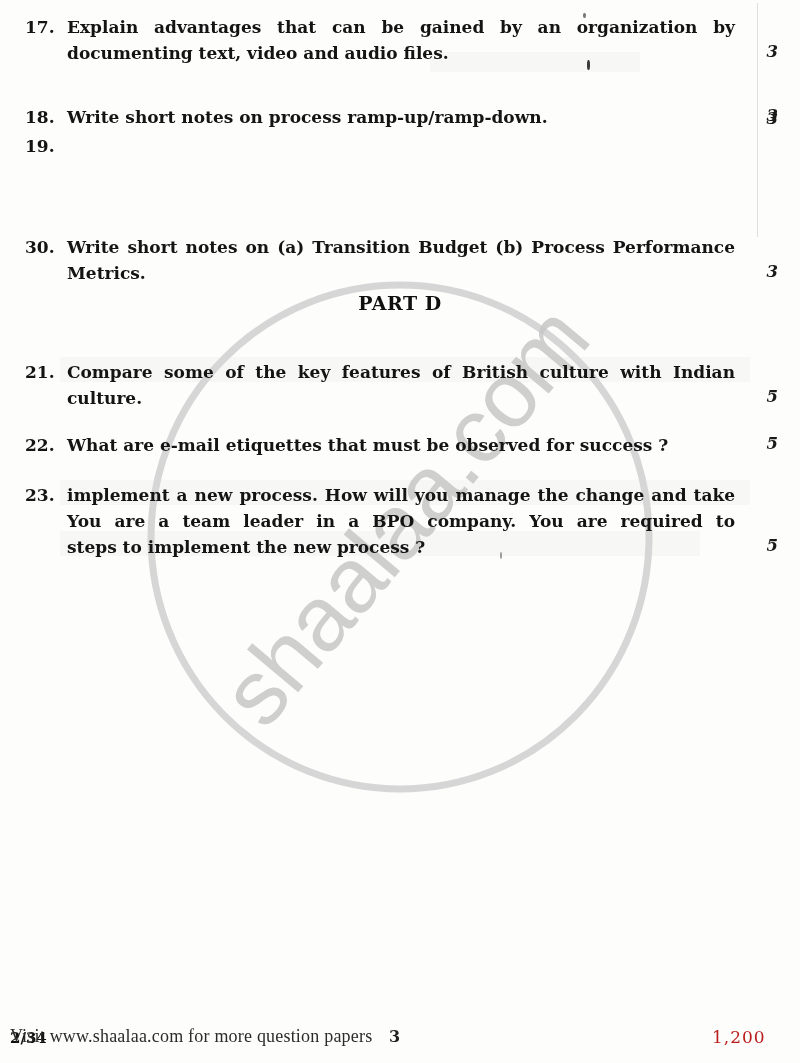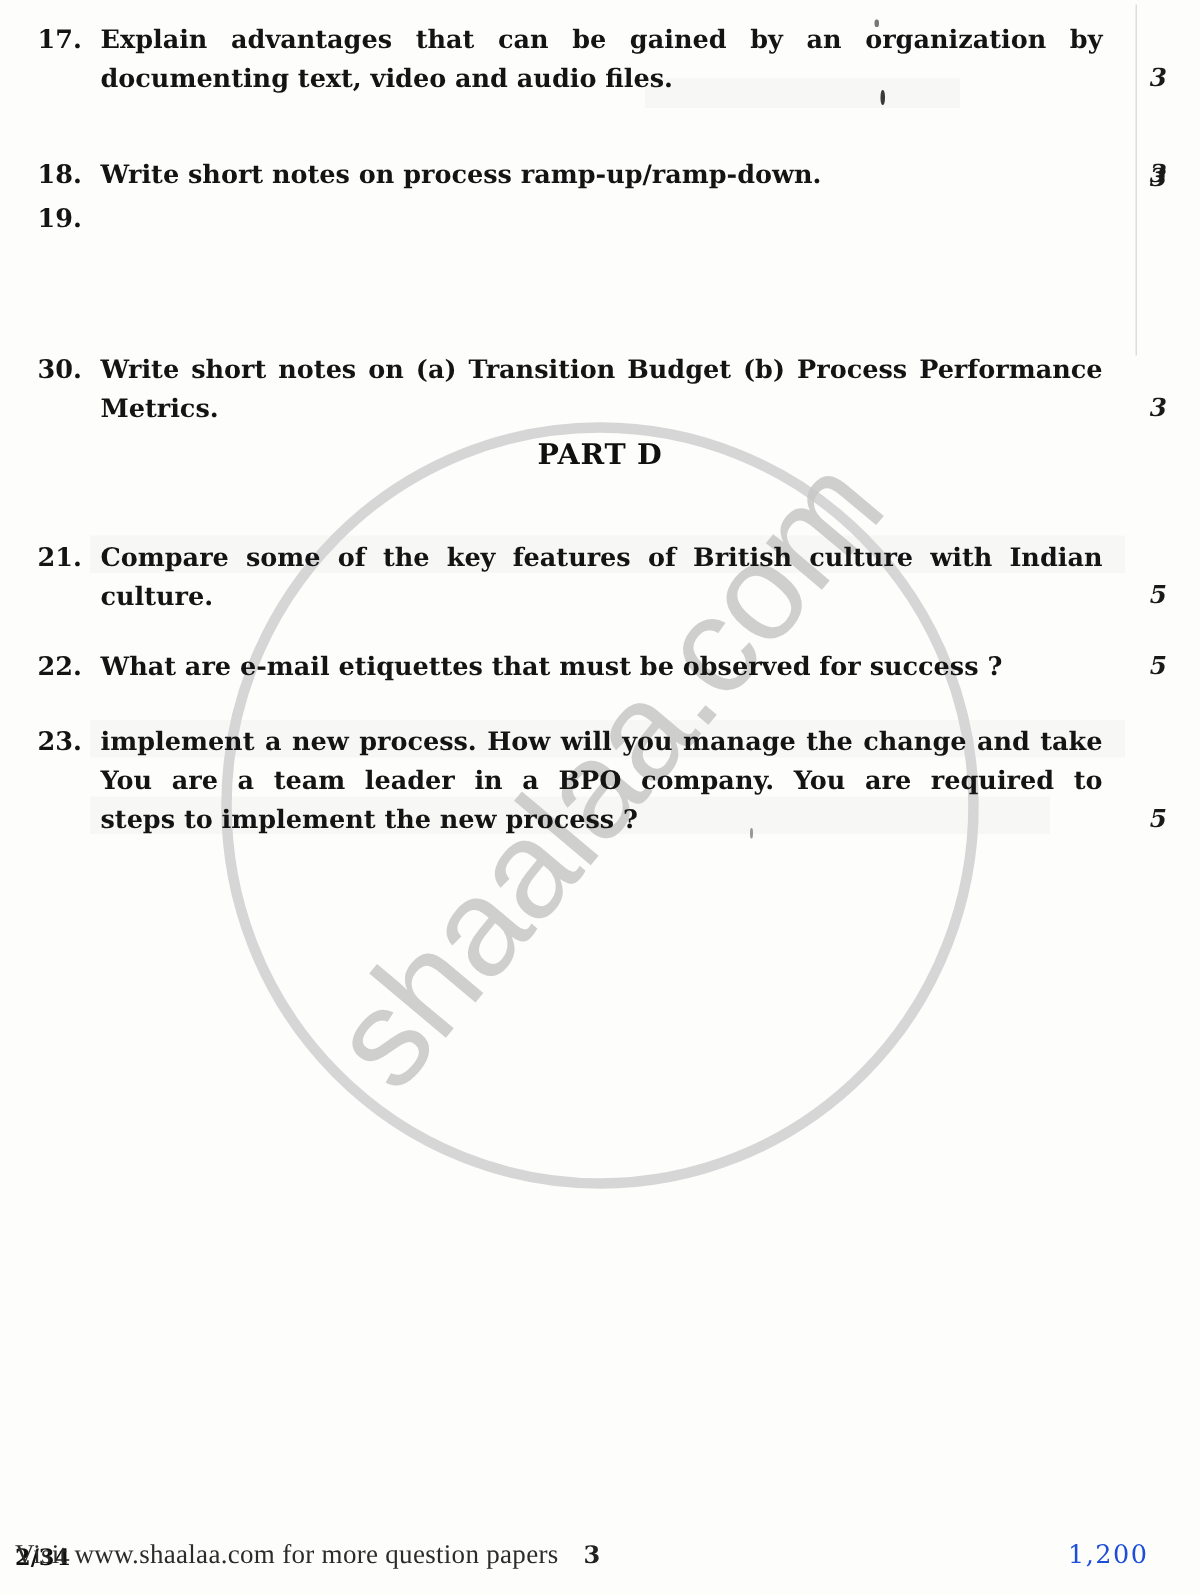--- a/index.html
+++ b/index.html
@@ -47,21 +47,21 @@
     position:absolute;left:10px;top:1026px;
     font-family:Liberation Serif, serif;
     font-size:18px;letter-spacing:.2px;color:#2b2b2b;white-space:nowrap;
   }
   .f-pagenum{
     position:absolute;left:389px;top:1027px;
     font-weight:bold;font-size:16px;color:#222;
   }
   .f-price{
     position:absolute;left:712px;top:1027px;
-    font-size:17px;letter-spacing:1px;color:#1d4ed8;
+    font-size:17px;letter-spacing:1px;color:#b91c1c;
   }
 </style>
 </head>
 <body>
 
 <div class="page">
 
   <div class="band" style="left:430px;top:52px;width:210px;height:20px;"></div>
   <div class="band" style="left:60px;top:357px;width:690px;height:25px;"></div>
   <div class="band" style="left:60px;top:480px;width:690px;height:25px;"></div>

